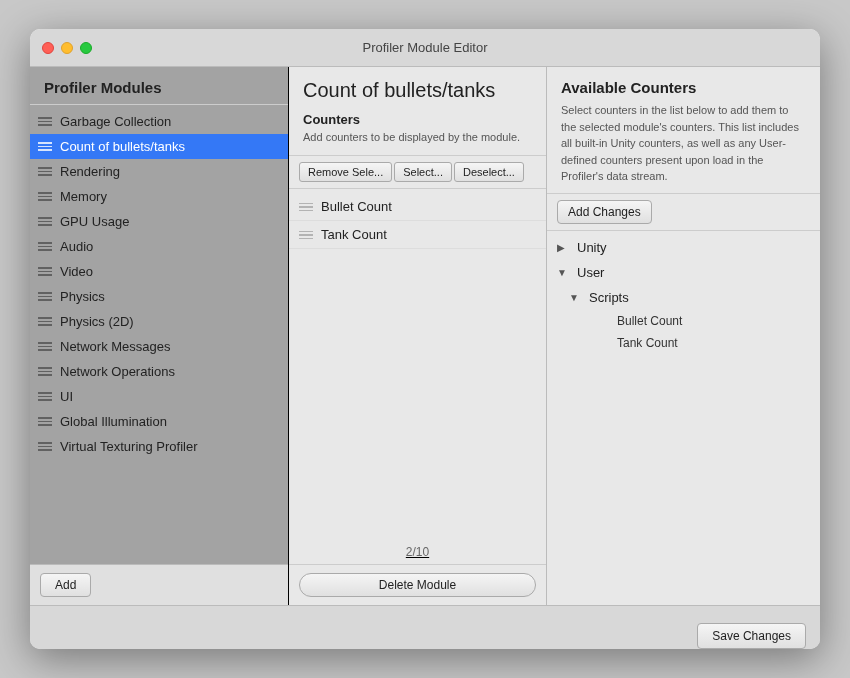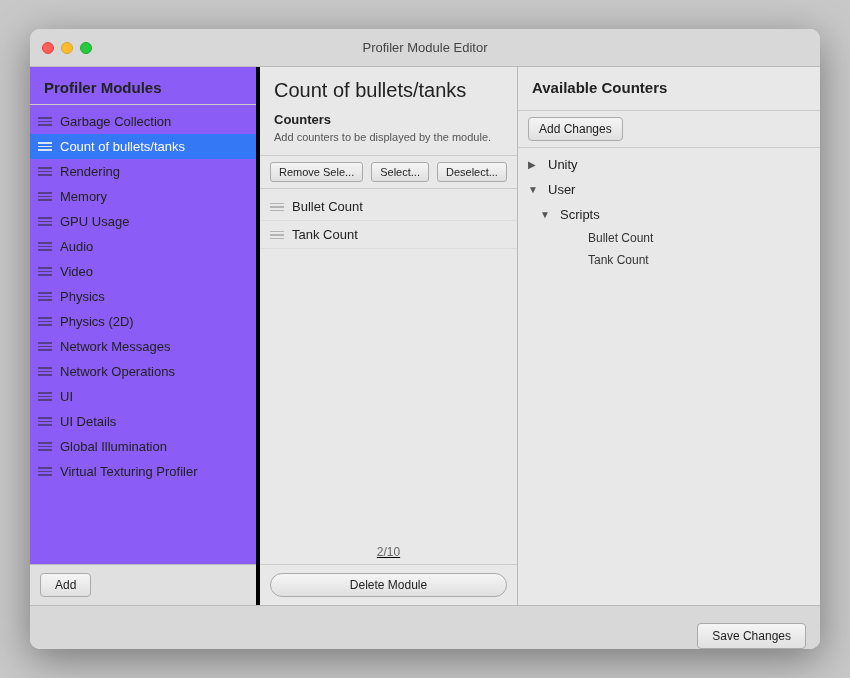--- a/index.html
+++ b/index.html
@@ -49,23 +49,23 @@
     .tl-green { background: #27c93f; border: 1px solid #1aab29; }
 
     .main-content {
       display: flex;
       flex: 1;
       overflow: hidden;
     }
 
     
     .left-panel {
-      width: 230px;
-      background: #8b5cf6;
-      border-right: 4px solid #000000;
+      width: 259px;
+      background: #a3a3a3;
+      border-right: 1px solid #000000;
       display: flex;
       flex-direction: column;
       overflow: hidden;
     }
     .left-panel-header {
       padding: 12px 14px 8px;
       font-size: 15px;
       font-weight: 600;
       color: #222;
       border-bottom: 1px solid #ccc;
@@ -145,21 +145,21 @@
       color: #222;
       margin-bottom: 3px;
     }
     .counters-desc {
       font-size: 11px;
       color: #555;
       line-height: 1.4;
     }
     .counter-toolbar {
       display: flex;
-      gap: 8px;
+      gap: 2px;
       padding: 6px 10px;
       border-bottom: 1px solid #ccc;
       align-items: flex-end;
     }
     .counter-toolbar-btn {
       padding: 3px 8px;
       font-size: 11px;
       background: linear-gradient(to bottom, #f5f5f5, #e0e0e0);
       border: 1px solid #aaa;
       border-radius: 3px;
@@ -417,28 +417,20 @@
               <span></span>
       </div>
       <span>UI</span>
     </div>
           <div class="module-item">
       <div class="drag-handle">
         <span></span>
               <span></span>
               <span></span>
       </div>
-      <span>UI Details</span>
-    </div>
-          <div class="module-item">
-      <div class="drag-handle">
-        <span></span>
-              <span></span>
-              <span></span>
-      </div>
       <span>Global Illumination</span>
     </div>
           <div class="module-item">
       <div class="drag-handle">
         <span></span>
               <span></span>
               <span></span>
       </div>
       <span>Virtual Texturing Profiler</span>
     </div>
@@ -481,20 +473,21 @@
         <span class="counter-count">2/10</span>
       </div>
       <div class="middle-footer-row">
         <button class="btn-delete">Delete Module</button>
       </div>
     </div>
 
     <div class="right-panel">
       <div class="right-header">
         <div class="right-header-title">Available Counters</div>
+        <div class="right-header-desc">Select counters in the list below to add them to the selected module's counters. This list includes all built-in Unity counters, as well as any User-defined counters present upon load in the Profiler's data stream.</div>
       </div>
       <div class="right-toolbar">
         <button class="btn-add-selected">Add Changes</button>
       </div>
       <div class="counter-tree">
 
         <div class="tree-item">
           <span class="tree-arrow right"></span>
           <span class="tree-label">Unity</span>
         </div>

